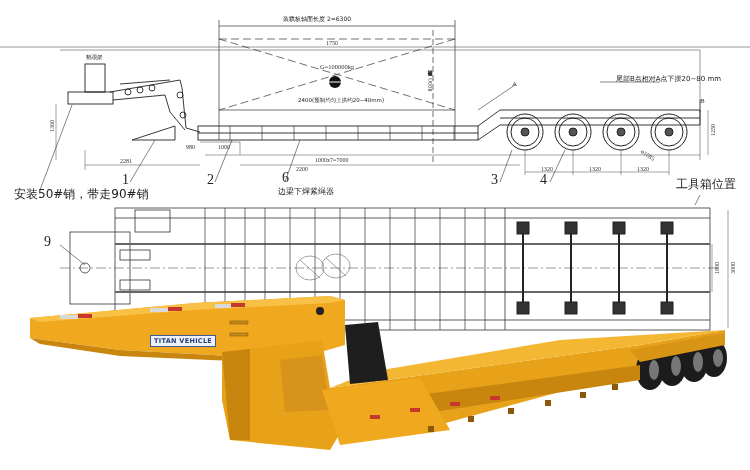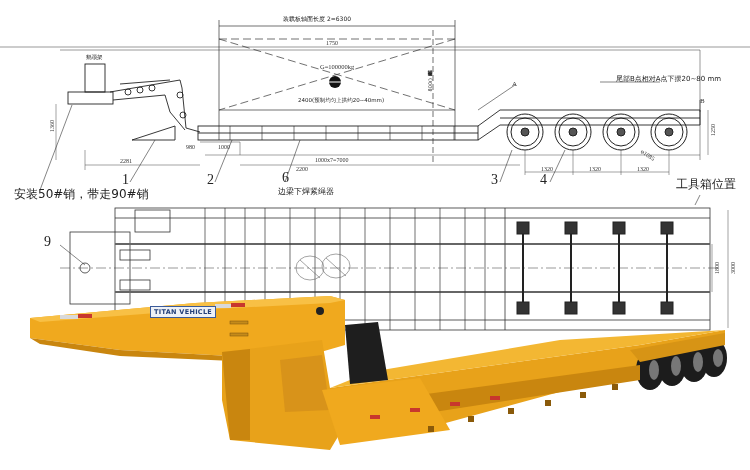--- a/index.html
+++ b/index.html
@@ -260,13 +260,13 @@
 <div class="abs callout" style="left:491px;top:172px;">3</div>
 <div class="abs callout" style="left:540px;top:172px;">4</div>
 <div class="abs callout" style="left:44px;top:234px;">9</div>
 
 <div class="abs cn" style="left:14px;top:186px;font-size:12px;">安装50#销，带走90#销</div>
 <div class="abs cn" style="left:676px;top:176px;font-size:12px;">工具箱位置</div>
 
 <div class="abs dim dimv" style="left:730px;top:262px;">3000</div>
 <div class="abs dim dimv" style="left:714px;top:262px;">1800</div>
 
-<div class="badge" style="left:150px;top:306px;">TITAN VEHICLE</div>
+<div class="badge" style="left:150px;top:335px;">TITAN VEHICLE</div>
 
 </body></html>

